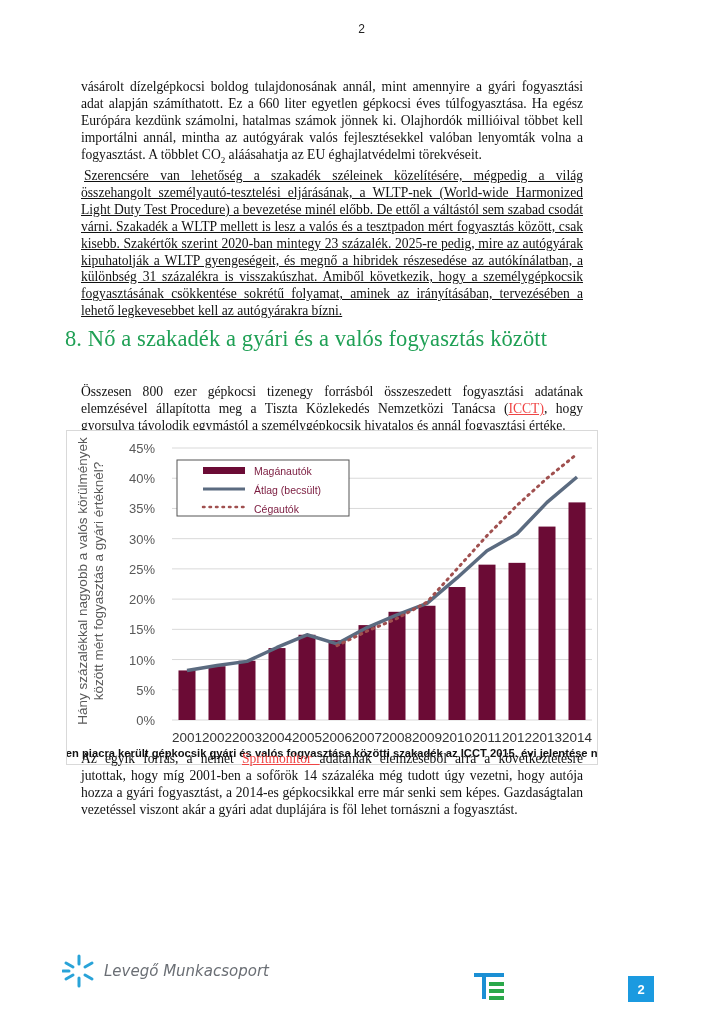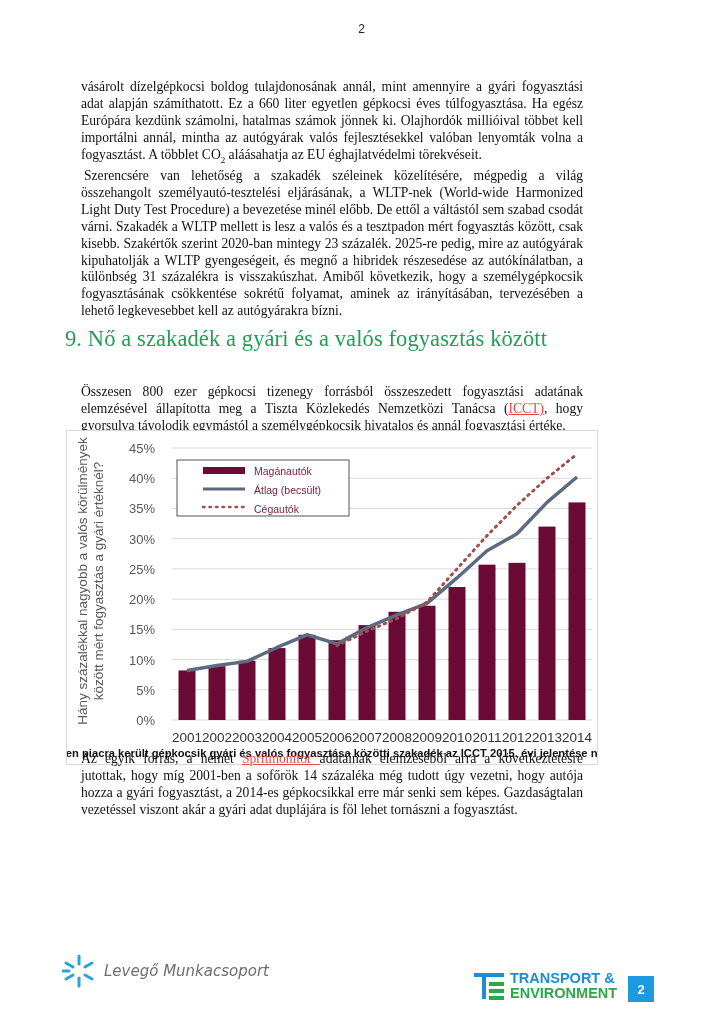--- a/index.html
+++ b/index.html
@@ -1,20 +1,20 @@
 <!DOCTYPE html>
 <html><head>
 <meta charset="utf-8">
 <style>
   html, body { margin:0; padding:0; background:#ffffff; }
   body { width:723px; height:1024px; position:relative; overflow:hidden; font-family:"DejaVu Serif", serif; color:#111; }
   .page-num-top { position:absolute; top:22px; left:0; width:723px; text-align:center; font-family:"Liberation Sans", sans-serif; font-size:12px; color:#222; }
   .para { position:absolute; left:65px; width:502px; font-family:"Liberation Serif", serif; font-size:13.6px; line-height:16.9px; text-align:justify; margin:16px; }
   .p1 { top:63px; }
-  .p2 { top:152px; text-indent:3px; }
+  .p2 { top:152px; text-indent:3px;text-decoration:underline; }
   .h2 { position:absolute; left:65px; top:326px; font-family:"Liberation Serif", serif; font-size:22.5px; color:#1fa055; margin:0; font-weight:normal; letter-spacing:0.1px; }
   .p3 { top:368px; }
   .p4 { top:735px; }
   a.link { color:#ef4444; text-decoration:underline; }
   .chart-box { position:absolute; left:66px; top:430px; width:530px; height:333px; border:1px solid #d9d9d9; background:#fff; }
   .chart-svg { position:absolute; left:0; top:0; }
   .footer-left { position:absolute; left:62px; top:954px; display:flex; align-items:center; }
   .footer-left .name { font-family:"DejaVu Sans", sans-serif; font-style:italic; font-size:15px; color:#6b6f75; margin-left:8px; }
   .footer-right { position:absolute; left:474px; top:971px; display:flex; align-items:center; }
   .te-text { font-family:"Liberation Sans", sans-serif; font-weight:bold; font-size:14.5px; line-height:15px; margin-left:6px; }
@@ -25,21 +25,21 @@
 </style>
 </head>
 <body>
 
 <div class="page-num-top">2</div>
 
 <p class="para p1"><span>vásárolt dízelgépkocsi boldog tulajdonosának annál, mint amennyire a gyári fogyasztási adat alapján számíthatott. Ez a 660 liter egyetlen gépkocsi éves túlfogyasztása. Ha egész Európára kezdünk számolni, hatalmas számok jönnek ki. Olajhordók millióival többet kell importálni annál, mintha az autógyárak valós fejlesztésekkel valóban lenyomták volna a fogyasztást. A többlet CO</span><sub>2</sub><span> aláásahatja az EU éghajlatvédelmi törekvéseit.</span></p>
 
 <p class="para p2">Szerencsére van lehetőség a szakadék széleinek közelítésére, mégpedig a világ összehangolt személyautó-tesztelési eljárásának, a WLTP-nek (World-wide Harmonized Light Duty Test Procedure) a bevezetése minél előbb. De ettől a váltástól sem szabad csodát várni. Szakadék a WLTP mellett is lesz a valós és a tesztpadon mért fogyasztás között, csak kisebb. Szakértők szerint 2020-ban mintegy 23 százalék. 2025-re pedig, mire az autógyárak kipuhatolják a WLTP gyengeségeit, és megnő a hibridek részesedése az autókínálatban, a különbség 31 százalékra is visszakúszhat. Amiből következik, hogy a személygépkocsik fogyasztásának csökkentése sokrétű folyamat, aminek az irányításában, tervezésében a lehető legkevesebbet kell az autógyárakra bízni.</p>
 
-<h2 class="h2">9. Nő a szakadék a gyári és a valós fogyasztás között</h2>
+<h2 class="h2">8. Nő a szakadék a gyári és a valós fogyasztás között</h2>
 
 <p class="para p3"><span>Összesen 800 ezer gépkocsi tizenegy forrásból összeszedett fogyasztási adatának elemzésével állapította meg a Tiszta Közlekedés Nemzetközi Tanácsa (</span><a class="link">ICCT)</a><span>, hogy gyorsulva távolodik egymástól a személygépkocsik hivatalos és annál fogyasztási értéke.</span></p>
 
 <div class="chart-box">
   <svg class="chart-svg" id="chart" width="530" height="333">
       <line x1="105" x2="525" y1="289" y2="289" stroke="#d9d9d9" stroke-width="1"></line>
       <text x="88" y="294" text-anchor="end" font-size="13" fill="#595959" font-family="Liberation Sans, sans-serif">0%</text>
       <line x1="105" x2="525" y1="258.77777777777777" y2="258.77777777777777" stroke="#d9d9d9" stroke-width="1"></line>
       <text x="88" y="263.77777777777777" text-anchor="end" font-size="13" fill="#595959" font-family="Liberation Sans, sans-serif">5%</text>
       <line x1="105" x2="525" y1="228.55555555555554" y2="228.55555555555554" stroke="#d9d9d9" stroke-width="1"></line>
@@ -123,18 +123,14 @@
 </div>
 
 <div class="footer-right">
   <svg width="30" height="30" viewBox="0 0 30 30">
     <rect x="0" y="2" width="30" height="4" fill="#1b8fd4"></rect>
     <rect x="8" y="2" width="4" height="26" fill="#1b8fd4"></rect>
     <rect x="15" y="11" width="15" height="4" fill="#2aa84a"></rect>
     <rect x="15" y="18" width="15" height="4" fill="#2aa84a"></rect>
     <rect x="15" y="25" width="15" height="4" fill="#2aa84a"></rect>
   </svg>
-  <div class="te-text">
-    <div class="l1">TRANSPORT &amp;</div>
-    <div class="l2">ENVIRONMENT</div>
-  </div>
 </div>
 <div class="page-badge">2</div>
 
 </body></html>

